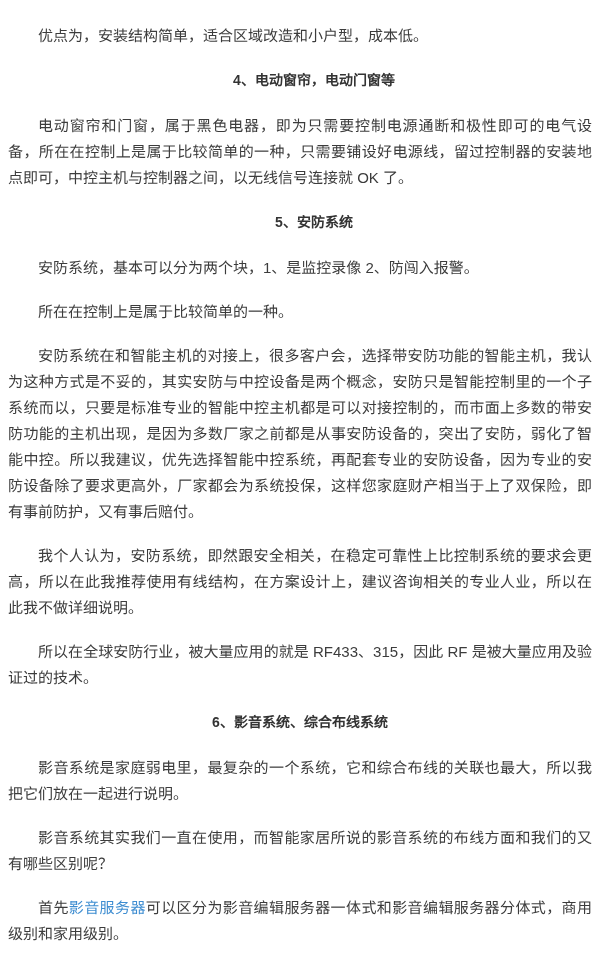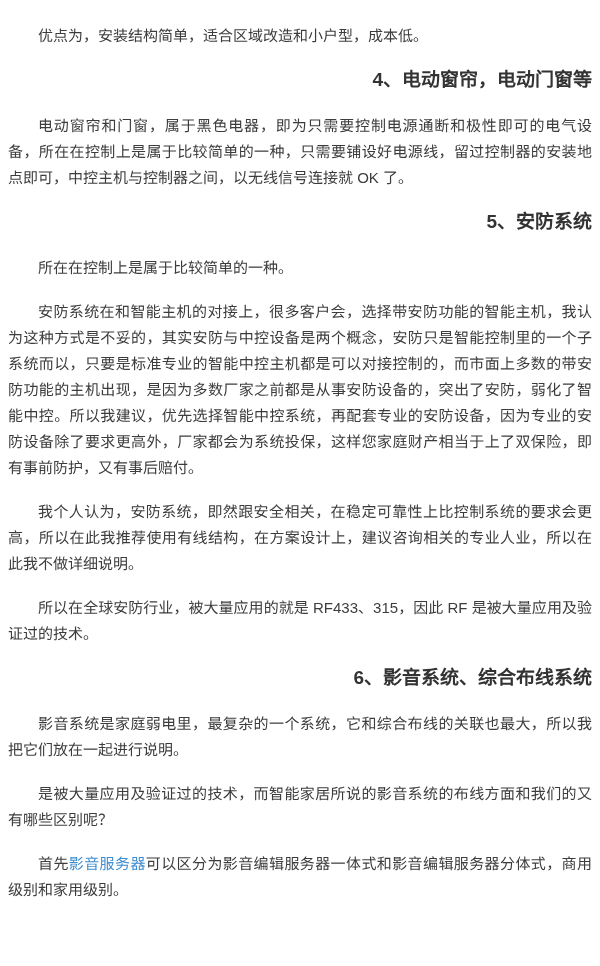--- a/index.html
+++ b/index.html
@@ -23,44 +23,45 @@
   .para{
     margin:12px 0 18px 0;
     font-size:15px;
     line-height:26px;
     color:var(--text);
     text-indent:2em;
     text-align:justify;
   }
   .heading{
     margin:4px 0 20px 0;
-    font-size:19px;
+    font-size:14px;
     line-height:26px;
     font-weight:bold;
     color:var(--heading);
-    text-align:right;
+    text-align:center;
   }
   .heading.indent{
     text-indent:2em;
   }
   .link{
     color:var(--link);
     text-decoration:none;
     cursor:pointer;
   }
 </style>
 </head>
 <body>
 
 <main class="article">
     <p class="para">优点为，安装结构简单，适合区域改造和小户型，成本低。</p>
     <h2 class="heading indent">4、电动窗帘，电动门窗等</h2>
     <p class="para">电动窗帘和门窗，属于黑色电器，即为只需要控制电源通断和极性即可的电气设备，所在在控制上是属于比较简单的一种，只需要铺设好电源线，留过控制器的安装地点即可，中控主机与控制器之间，以无线信号连接就 OK 了。</p>
     <h2 class="heading indent">5、安防系统</h2>
+    <p class="para">安防系统，基本可以分为两个块，1、是监控录像 2、防闯入报警。</p>
     <p class="para">所在在控制上是属于比较简单的一种。</p>
     <p class="para">安防系统在和智能主机的对接上，很多客户会，选择带安防功能的智能主机，我认为这种方式是不妥的，其实安防与中控设备是两个概念，安防只是智能控制里的一个子系统而以，只要是标准专业的智能中控主机都是可以对接控制的，而市面上多数的带安防功能的主机出现，是因为多数厂家之前都是从事安防设备的，突出了安防，弱化了智能中控。所以我建议，优先选择智能中控系统，再配套专业的安防设备，因为专业的安防设备除了要求更高外，厂家都会为系统投保，这样您家庭财产相当于上了双保险，即有事前防护，又有事后赔付。</p>
     <p class="para">我个人认为，安防系统，即然跟安全相关，在稳定可靠性上比控制系统的要求会更高，所以在此我推荐使用有线结构，在方案设计上，建议咨询相关的专业人业，所以在此我不做详细说明。</p>
     <p class="para">所以在全球安防行业，被大量应用的就是 RF433、315，因此 RF 是被大量应用及验证过的技术。</p>
     <h2 class="heading">6、影音系统、综合布线系统</h2>
     <p class="para">影音系统是家庭弱电里，最复杂的一个系统，它和综合布线的关联也最大，所以我把它们放在一起进行说明。</p>
-    <p class="para">是被大量应用及验证过的技术，而智能家居所说的影音系统的布线方面和我们的又有哪些区别呢？</p>
+    <p class="para">影音系统其实我们一直在使用，而智能家居所说的影音系统的布线方面和我们的又有哪些区别呢？</p>
     <p class="para"><span>首先</span><a class="link" href="#">影音服务器</a><span>可以区分为影音编辑服务器一体式和影音编辑服务器分体式，商用级别和家用级别。</span></p>
   </main>
 
 </body></html>

